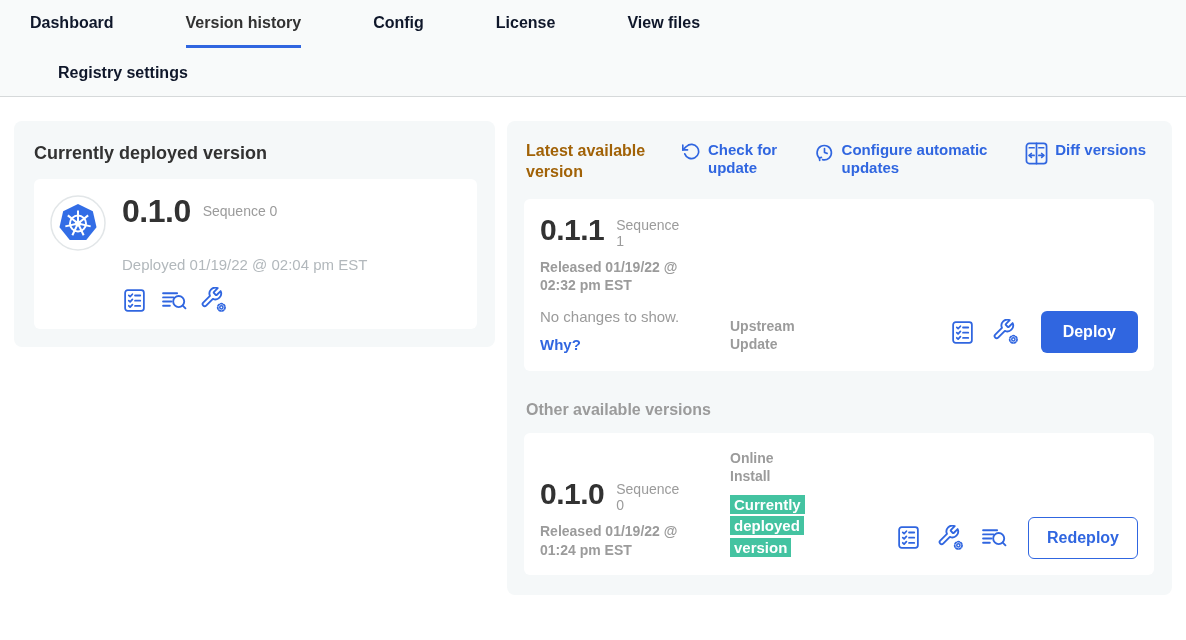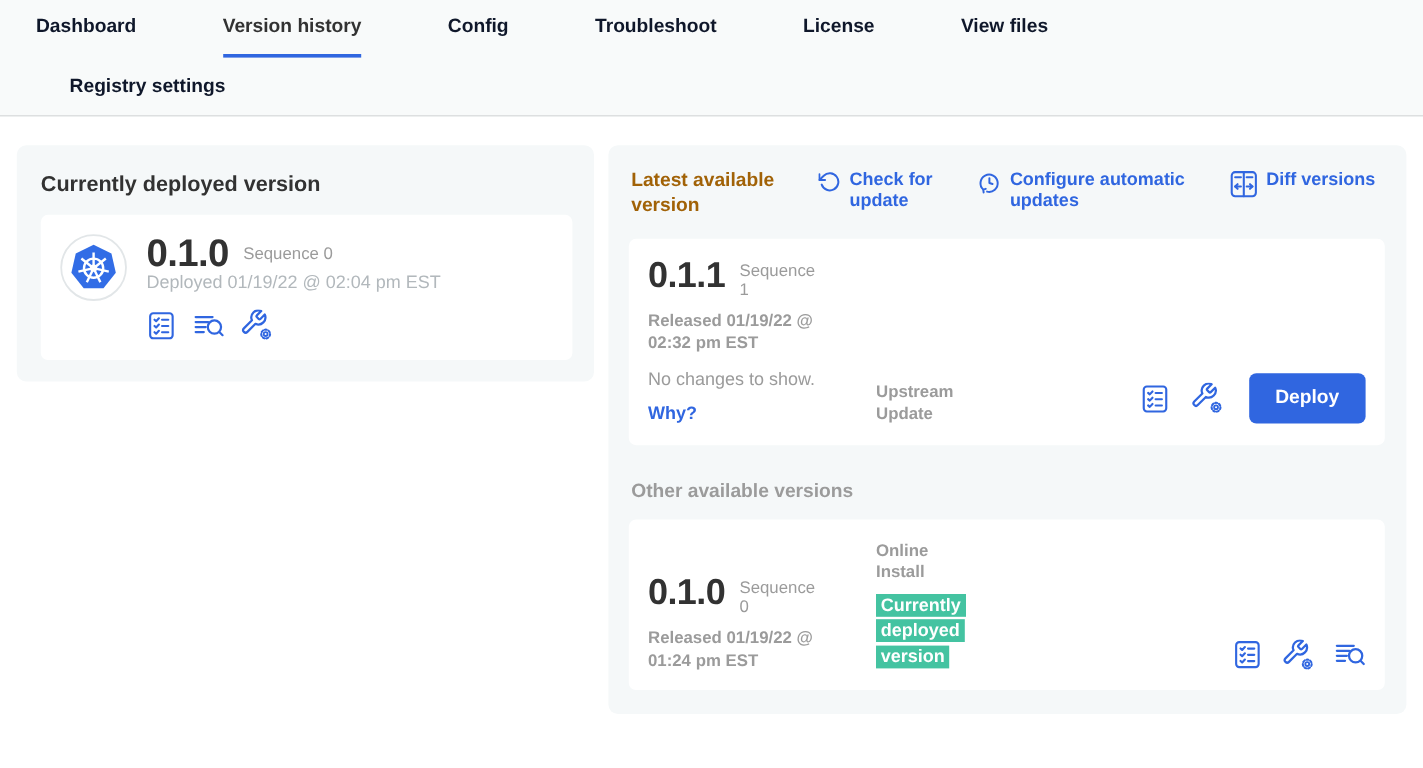--- a/index.html
+++ b/index.html
@@ -27,21 +27,21 @@
   .right-panel { flex:1; padding:16px 18px 20px 17px; }
   .panel-title { font-size:18px; font-weight:700; color:#323232; margin:0 0 15px 0; }
   
   .card { background:#ffffff; border-radius:6px; padding:16px; }
   .deployed-card { display:flex; gap:16px; align-items:flex-start; }
   .ver-row { display:flex; align-items:flex-start; }
   .ver-num { font-size:32px; font-weight:700; color:#323232; letter-spacing:-0.5px; line-height:1; }
   .seq { font-size:14px; font-weight:500; color:#9b9b9b; margin-left:12px; margin-top:8px; line-height:1.15; }
   .seq.narrow { width:64px; margin-top:2px; }
   .date { font-size:14px; font-weight:700; color:#9b9b9b; line-height:1.3; }
-  .deployed-date { font-size:15px; font-weight:500; color:#b2b8bc; margin-top:0; }
+  .deployed-date { font-size:15px; font-weight:500; color:#b2b8bc; margin-top:29px; }
   .icon-row { display:flex; align-items:center; gap:14px; margin-top:14px; }
   .icon-btn { display:inline-flex; cursor:pointer; }
   
   .avail-header { display:flex; align-items:flex-start; margin:4px 2px 16px 2px; padding-right:6px; }
   .avail-title { font-size:16px; font-weight:700; color:#a16207; width:132px; line-height:1.3; flex:none; }
   .header-links { flex:1; display:flex; justify-content:space-between; align-items:flex-start; margin-left:24px; }
   .hlink { display:flex; align-items:flex-start; gap:7px; color:#3066e0; font-weight:700; font-size:15px; line-height:1.2; cursor:pointer; }
   .hlink .txt { max-width:160px; }
   .hlink.w70 .txt { width:74px; }
   .hlink.w150 .txt { width:152px; }
@@ -74,21 +74,20 @@
   svg.blue { stroke:#3066e0; fill:none; stroke-linecap:round; stroke-linejoin:round; }
 </style>
 </head>
 <body>
 
 <div class="nav">
   <div class="nav-row1">
     <div class="tab">Dashboard</div>
     <div class="tab active">Version history</div>
     <div class="tab">Config</div>
-    <div class="tab">Troubleshoot</div>
     <div class="tab">License</div>
     <div class="tab">View files</div>
   </div>
   <div class="nav-row2">
     <div class="tab">Registry settings</div>
   </div>
 </div>
 
 <div class="content">
 
@@ -263,17 +262,18 @@
         <span class="icon-btn">
           <svg class="blue" width="26" height="25" viewBox="0 0 24 24" stroke-width="1.8">
             <line x1="1.5" y1="5" x2="15" y2="5"></line>
             <line x1="1.5" y1="9" x2="11.5" y2="9"></line>
             <line x1="1.5" y1="13" x2="9.5" y2="13"></line>
             <line x1="1.5" y1="17" x2="8" y2="17"></line>
             <circle cx="16.5" cy="13" r="5.3"></circle>
             <line x1="20.4" y1="16.9" x2="23" y2="19.5"></line>
           </svg>
         </span>
+        <button class="btn-outline">Redeploy</button>
       </div>
     </div>
 
   </div>
 </div>
 
 </body></html>

